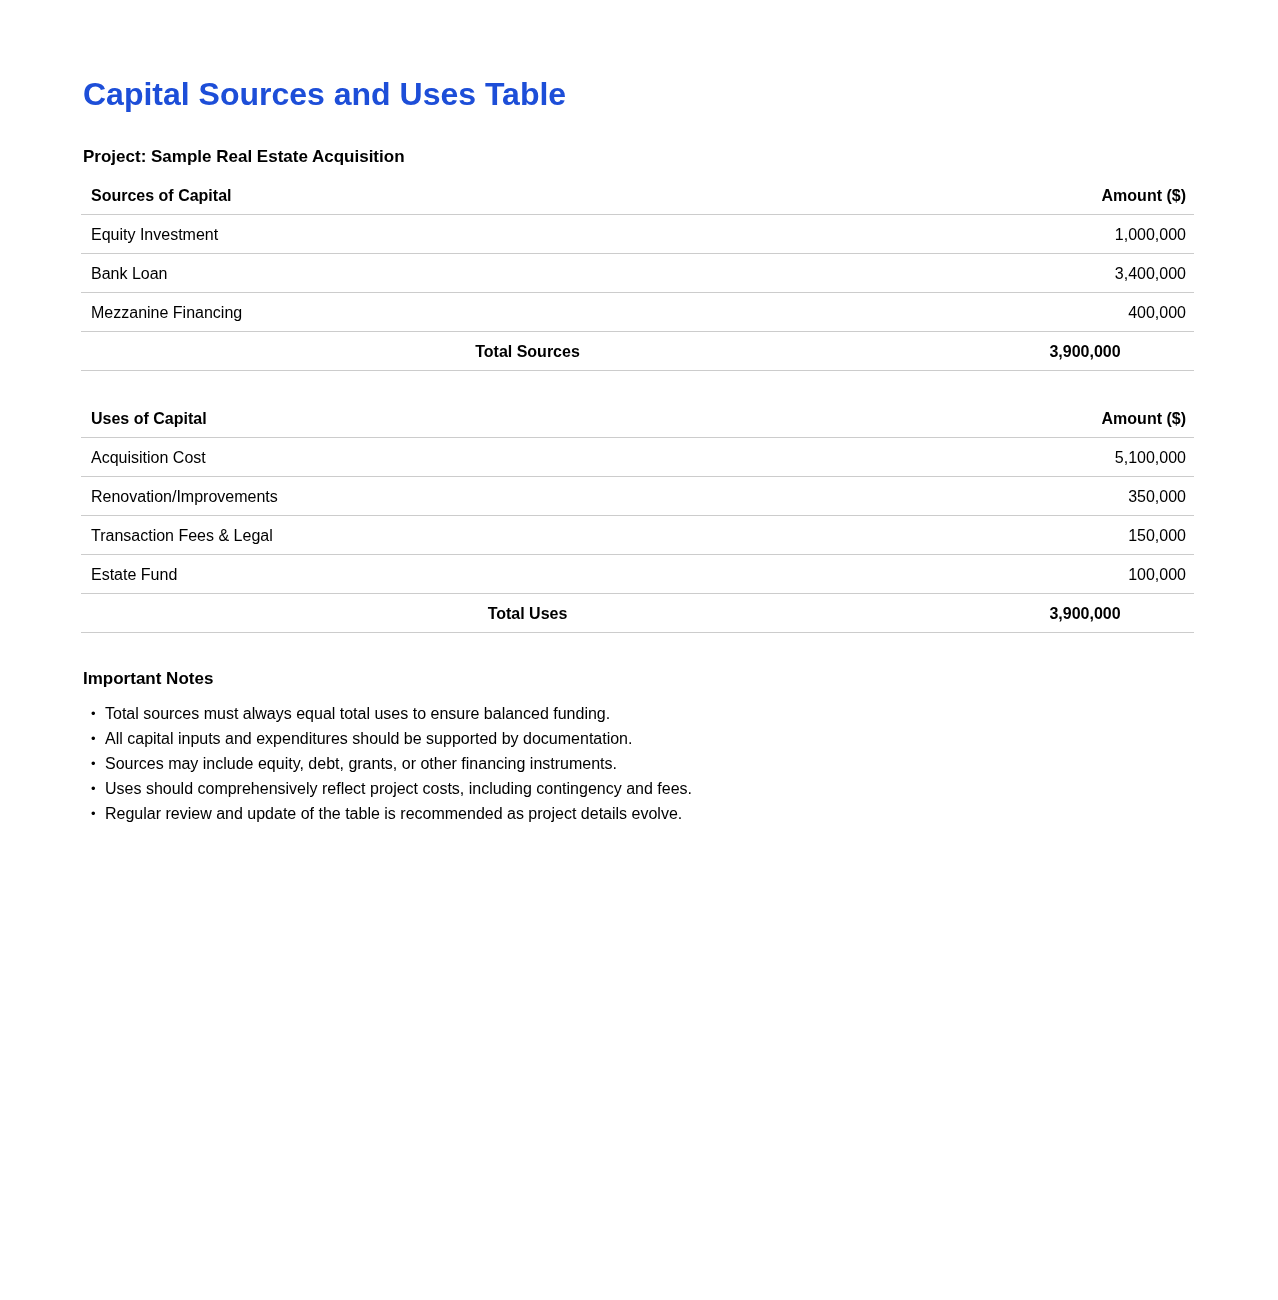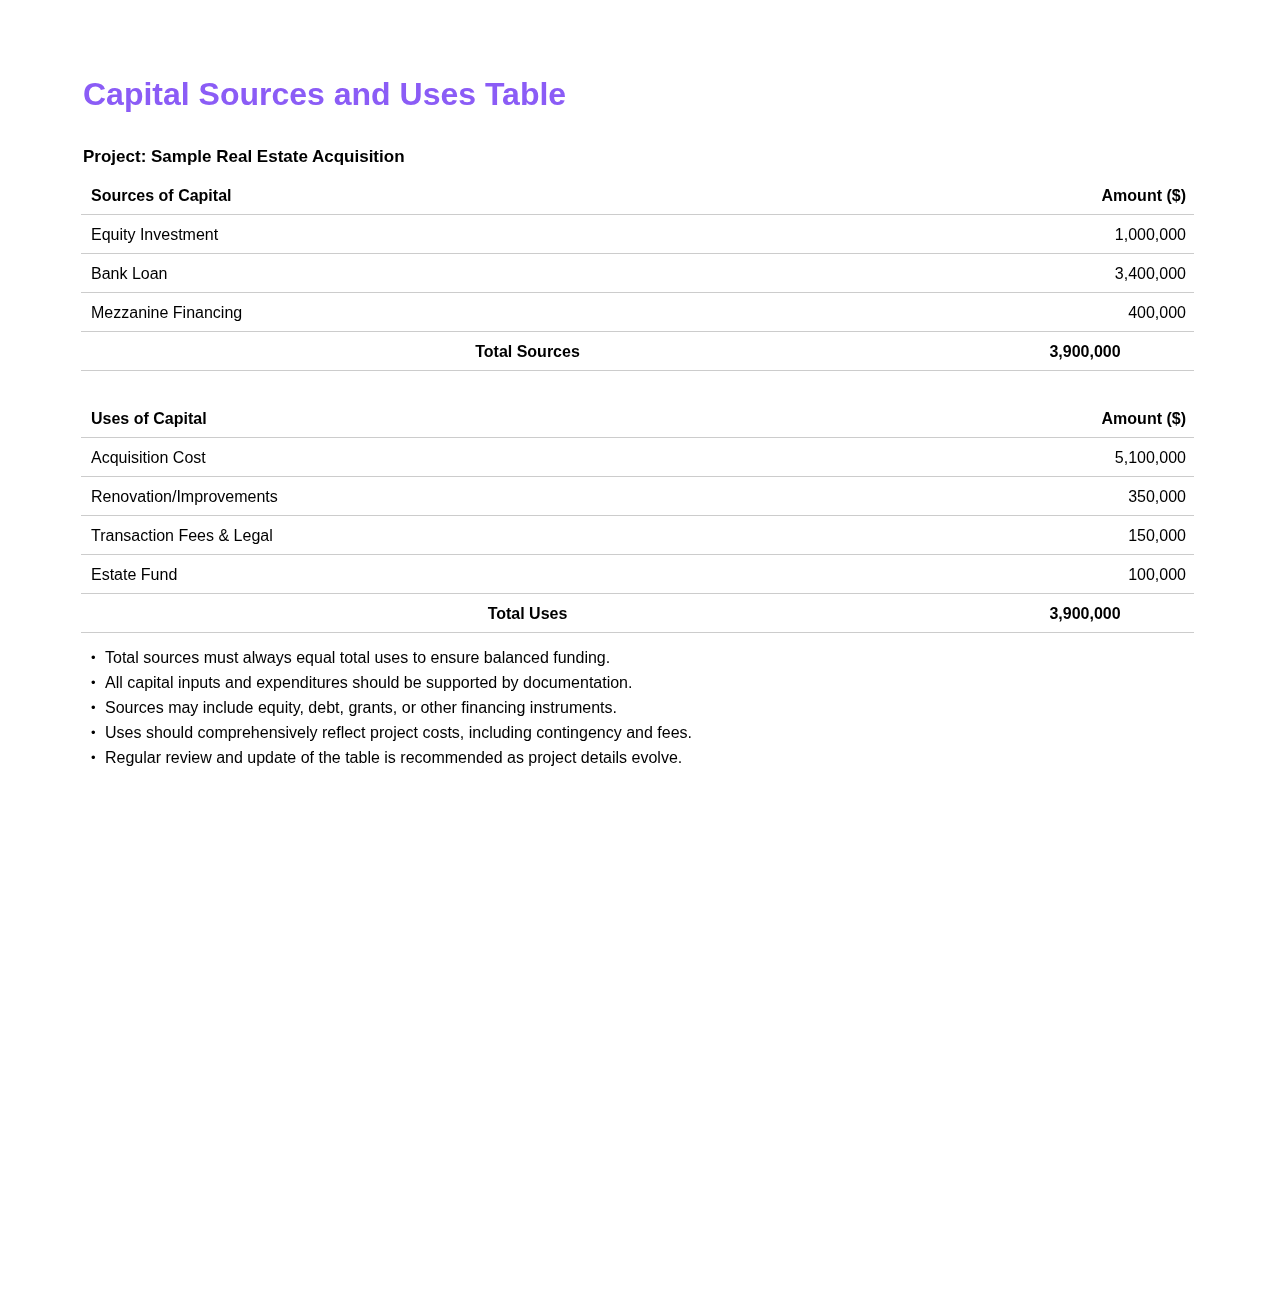--- a/index.html
+++ b/index.html
@@ -15,21 +15,21 @@
     min-height: 1300px;
     padding: 76px 84px 40px 81px;
     background: #ffffff;
   }
   h1.doc-title {
     margin: 0;
     padding: 0 0 0 2px;
     font-size: 32px;
     line-height: 37px;
     font-weight: bold;
-    color: #8b5cf6;
+    color: #1d4ed8;
   }
   .project-line {
     margin-top: 33px;
     padding-left: 2px;
     font-size: 17px;
     line-height: 21px;
     font-weight: bold;
   }
   table.capital-table {
     width: 100%;
@@ -152,20 +152,21 @@
         <td class="cell-label">Estate Fund</td>
         <td class="cell-amount">100,000</td>
       </tr>
       <tr class="total-row">
         <td class="cell-label">Total Uses</td>
         <td class="cell-amount">3,900,000</td>
       </tr>
     </tbody>
   </table>
 
+  <div class="notes-heading">Important Notes</div>
 
   <ul class="notes-list">
     <li>
       <span class="bullet">•</span>
       <span>Total sources must always equal total uses to ensure balanced funding.</span>
     </li>
     <li>
       <span class="bullet">•</span>
       <span>All capital inputs and expenditures should be supported by documentation.</span>
     </li>

